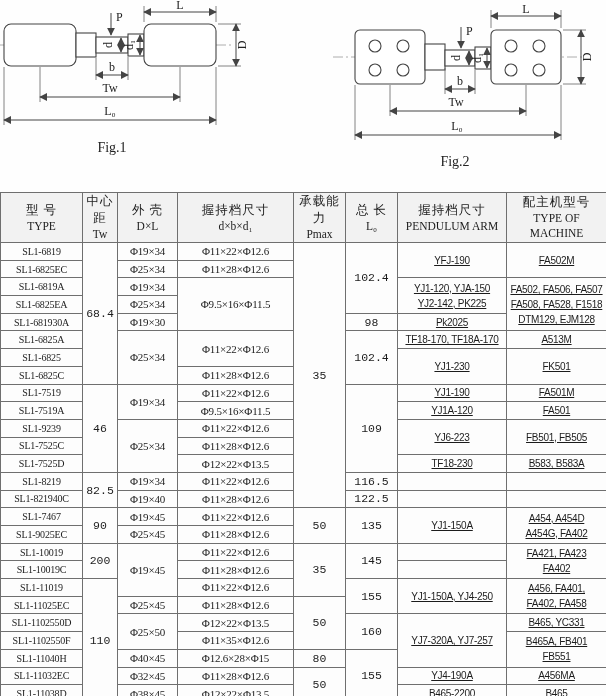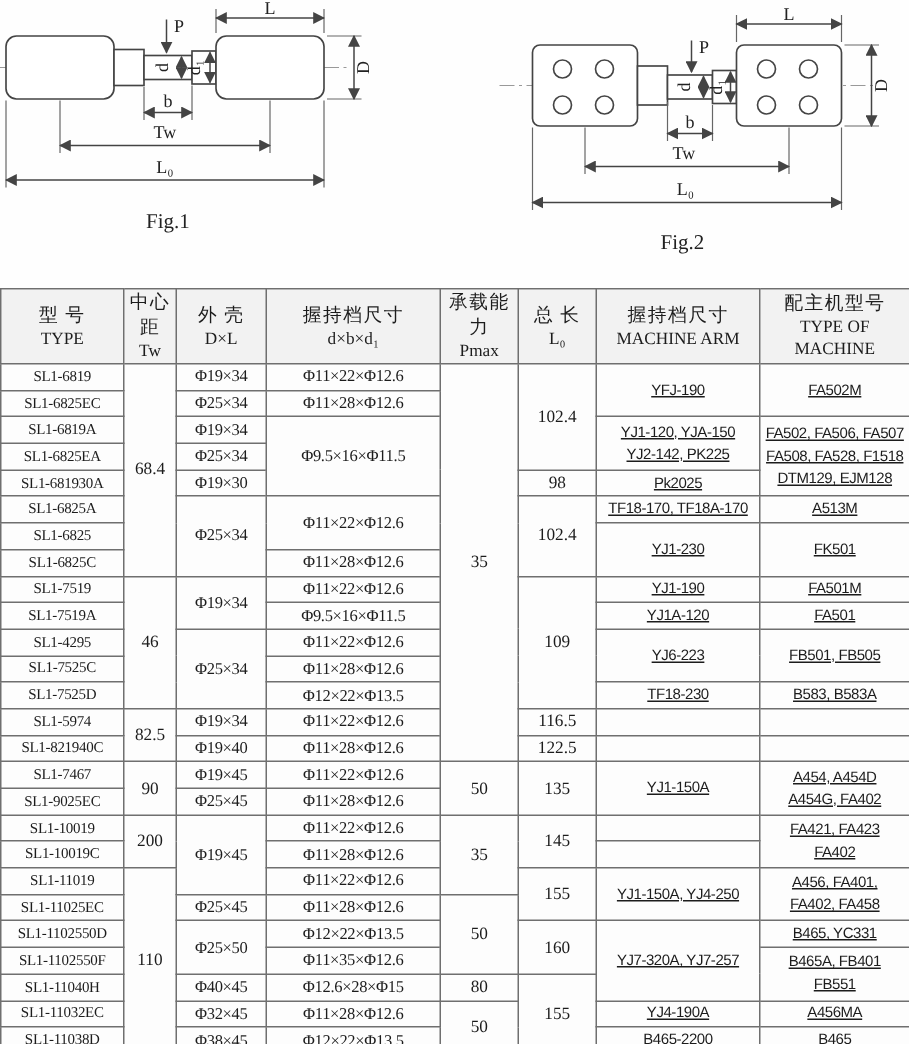--- a/index.html
+++ b/index.html
@@ -18,21 +18,21 @@
               table-layout:fixed;background:#fdfdfd;}
   #spec-table td,#spec-table th{border:1px solid #6f6f6f;padding:0 2px;overflow:hidden;
               vertical-align:middle;text-align:center;white-space:pre-line;}
   #spec-table thead tr{height:43px;}
   #spec-table tbody tr{height:17.7px;}
   .hcn{font-family:"Liberation Serif", serif;font-size:12.5px;letter-spacing:1px;line-height:17px;}
   .hen{font-family:"Liberation Serif", serif;font-size:11.5px;line-height:15px;}
   th{font-weight:normal;background:#f2f2f2;}
   .c-type{text-align:left;font-family:Liberation Serif, serif;font-size:10px;
           letter-spacing:-0.2px;padding-left:3px;}
-  .c-tw,.c-pmax,.c-l0{font-family:Liberation Serif, serif;font-size:11.5px;}
+  .c-tw,.c-pmax,.c-l0{font-family:Liberation Mono, monospace;font-size:11.5px;}
   .c-dxl,.c-dbd{font-family:"Liberation Serif", serif;font-size:11px;letter-spacing:-0.2px;}
   .c-pend,.c-mach{font-family:"Liberation Sans", sans-serif;font-size:10px;
           letter-spacing:-0.3px;line-height:15px;text-decoration:underline;}
 </style>
 </head>
 <body>
 
 <div id="page">
   <div id="figures">
 
@@ -161,21 +161,21 @@
         <col style="width:100px">
     </colgroup>
     <thead>
       <tr>
         <th><div class="hcn">型  号</div><div class="hen">TYPE</div></th>
         <th><div class="hcn">中心距</div><div class="hen">Tw</div></th>
         <th><div class="hcn">外  壳</div><div class="hen">D×L</div></th>
         <th><div class="hcn">握持档尺寸</div><div class="hen">d×b×d₁</div></th>
         <th><div class="hcn">承载能力</div><div class="hen">Pmax</div></th>
         <th><div class="hcn">总  长</div><div class="hen">L₀</div></th>
-        <th><div class="hcn">握持档尺寸</div><div class="hen">MACHINE ARM</div></th>
+        <th><div class="hcn">握持档尺寸</div><div class="hen">PENDULUM ARM</div></th>
         <th><div class="hcn">配主机型号</div><div class="hen">TYPE OF MACHINE</div></th>
       </tr>
     </thead>
     <tbody>
       <tr>
         <td class="c-type">SL1-6819</td>
         <td class="c-tw" rowspan="8">68.4</td>
         <td class="c-dxl">Φ19×34</td>
         <td class="c-dbd">Φ11×22×Φ12.6</td>
         <td class="c-pmax" rowspan="15">35</td>
@@ -234,38 +234,38 @@
         <td class="c-pend">YJ1-190</td>
         <td class="c-mach">FA501M</td>
       </tr>
       <tr>
         <td class="c-type">SL1-7519A</td>
         <td class="c-dbd">Φ9.5×16×Φ11.5</td>
         <td class="c-pend">YJ1A-120</td>
         <td class="c-mach">FA501</td>
       </tr>
       <tr>
-        <td class="c-type">SL1-4295</td>
+        <td class="c-type">SL1-9239</td>
         <td class="c-dxl" rowspan="3">Φ25×34</td>
         <td class="c-dbd">Φ11×22×Φ12.6</td>
         <td class="c-pend" rowspan="2">YJ6-223</td>
         <td class="c-mach" rowspan="2">FB501, FB505</td>
       </tr>
       <tr>
         <td class="c-type">SL1-7525C</td>
         <td class="c-dbd">Φ11×28×Φ12.6</td>
       </tr>
       <tr>
         <td class="c-type">SL1-7525D</td>
         <td class="c-dbd">Φ12×22×Φ13.5</td>
         <td class="c-pend">TF18-230</td>
         <td class="c-mach">B583, B583A</td>
       </tr>
       <tr>
-        <td class="c-type">SL1-5974</td>
+        <td class="c-type">SL1-8219</td>
         <td class="c-tw" rowspan="2">82.5</td>
         <td class="c-dxl">Φ19×34</td>
         <td class="c-dbd">Φ11×22×Φ12.6</td>
         <td class="c-l0">116.5</td>
         <td class="c-pend"></td>
         <td class="c-mach"></td>
       </tr>
       <tr>
         <td class="c-type">SL1-821940C</td>
         <td class="c-dxl">Φ19×40</td>

